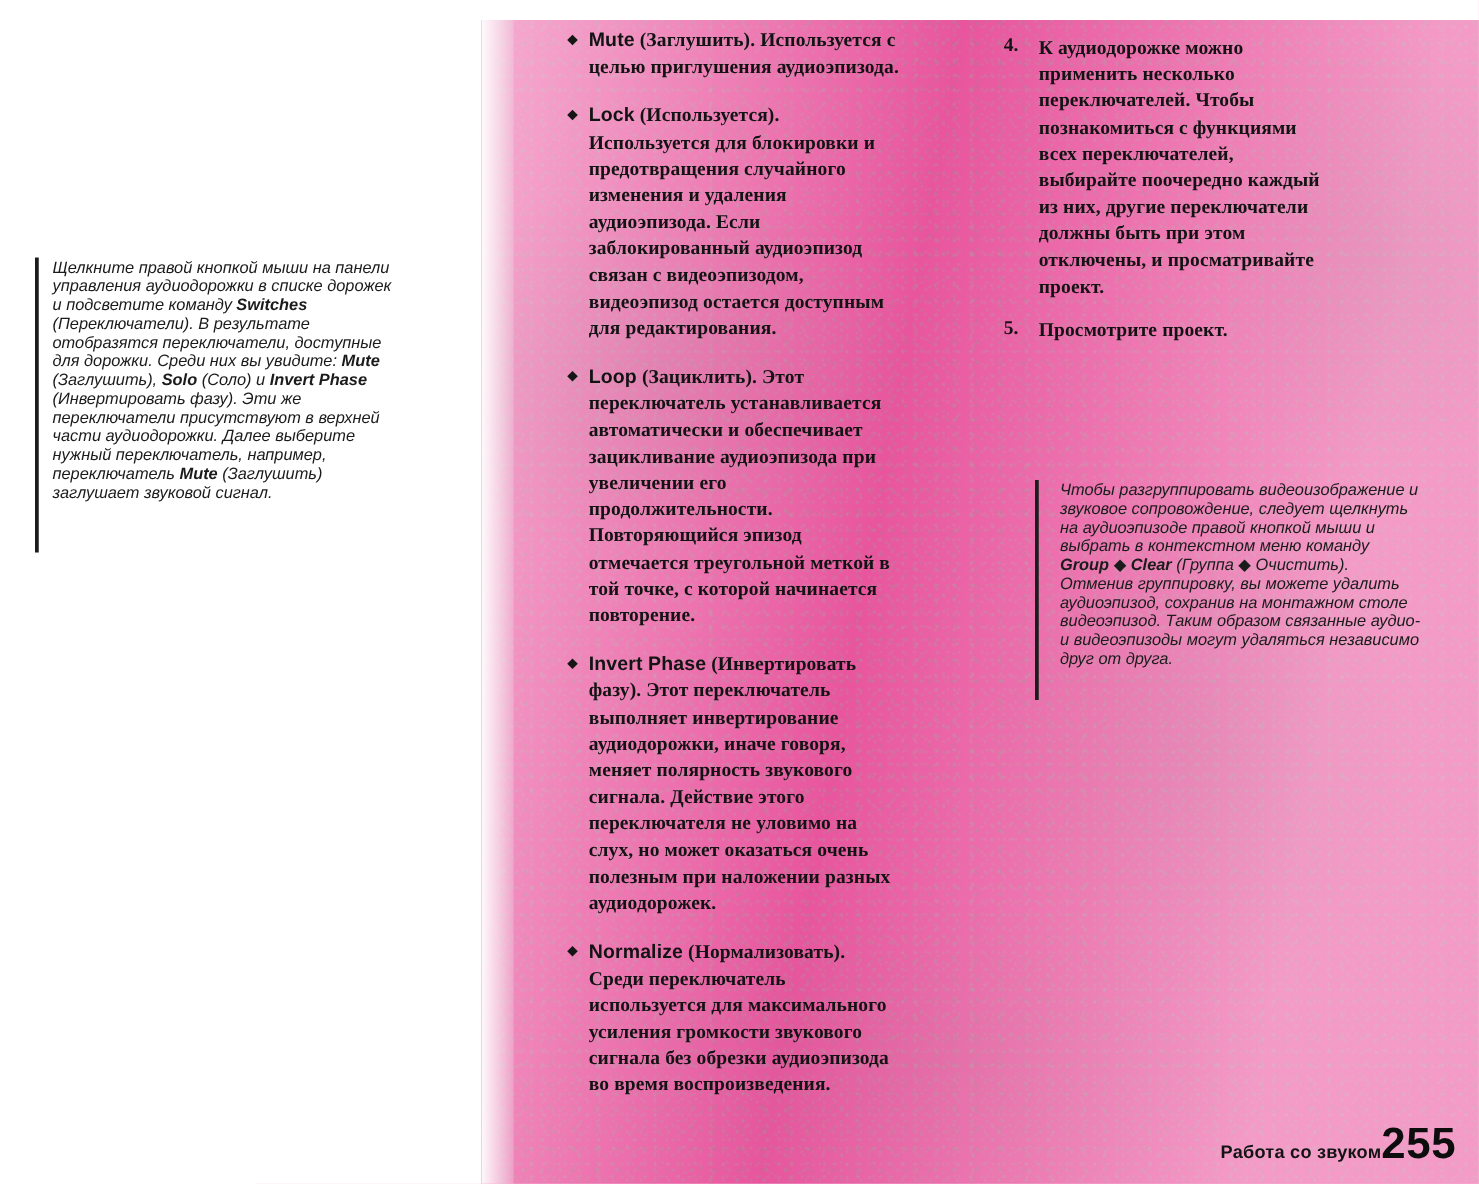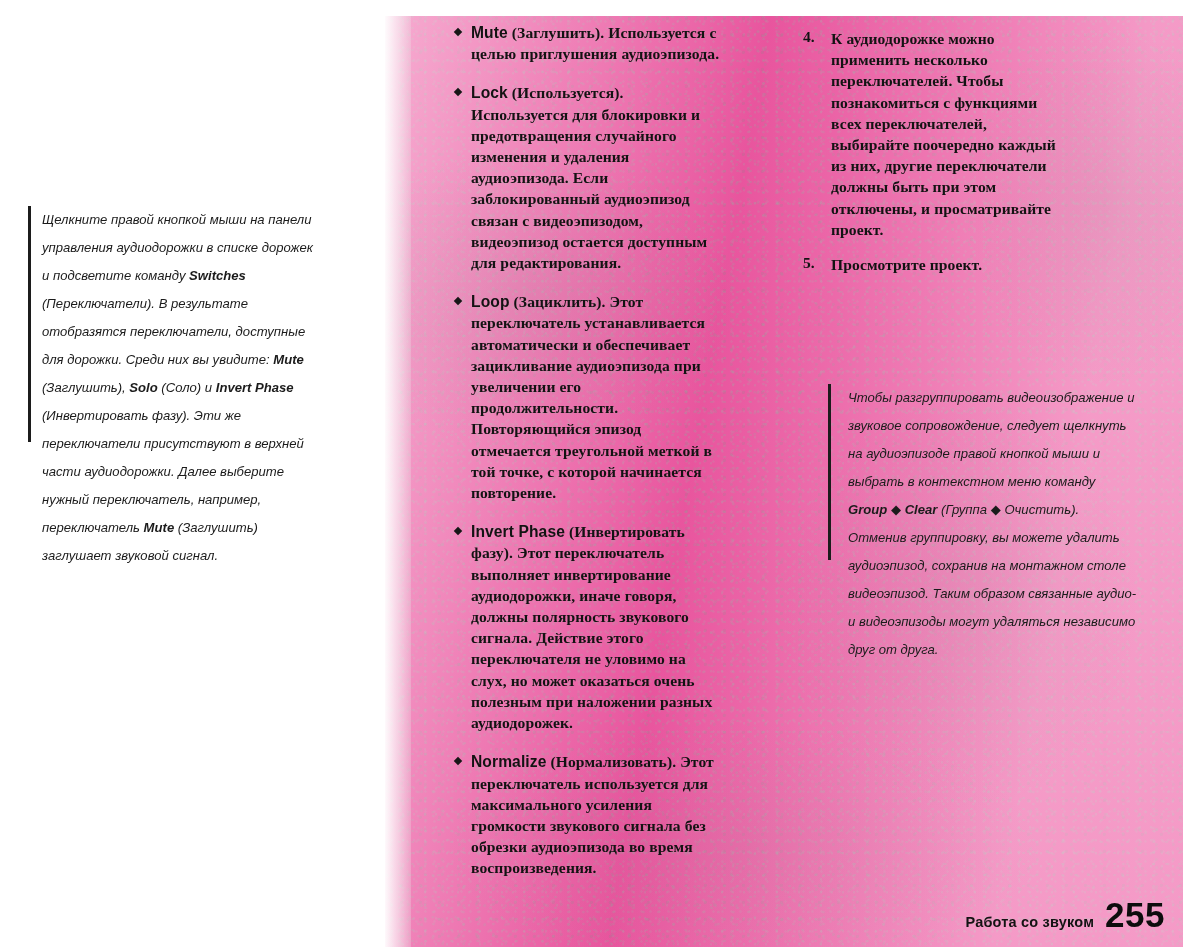--- a/index.html
+++ b/index.html
@@ -135,21 +135,21 @@
     left: 0;
     top: 0;
     bottom: 0;
     width: 3px;
     background: #1c1c1c;
   }
   .note-text {
     font-family: "Liberation Sans", "DejaVu Sans", sans-serif;
     font-style: italic;
     font-size: 13.1px;
-    line-height: 28px;
+    line-height: 15px;
     color: #1b1b1b;
     letter-spacing: 0;
   }
   .note-text b { font-weight: bold; font-style: italic; }
 
   
   #note-left {
     left: 28px;
     top: 206px;
     width: 272px;
@@ -166,21 +166,20 @@
   }
   #note-right .note-rule { height: 176px; }
 
   
   #footer {
     position: absolute;
     right: 18px;
     bottom: 28px;
     display: flex;
     align-items: baseline;
-    gap: 11px;
   }
   #footer-label {
     font-family: "Liberation Sans", "DejaVu Sans", sans-serif;
     font-weight: bold;
     font-size: 14.5px;
     color: #131313;
     letter-spacing: .2px;
   }
   #footer-page {
     font-family: "Liberation Sans", "DejaVu Sans", sans-serif;
@@ -231,26 +230,26 @@
         <div class="body-text"><b class="latin">Lock</b> <span>(Используется).</span><span> Используется для блокировки и предотвращения случайного изменения и удаления аудиоэпизода. Если заблокированный аудиоэпизод связан с видеоэпизодом, видеоэпизод остается доступным для редактирования.</span></div>
       </div>
 
       <div class="bullet-item">
         <span class="bullet-marker"></span>
         <div class="body-text"><b class="latin">Loop</b> <span>(Зациклить).</span><span> Этот переключатель устанавливается автоматически и обеспечивает зацикливание аудиоэпизода при увеличении его продолжительности. Повторяющийся эпизод отмечается треугольной меткой в той точке, с которой начинается повторение.</span></div>
       </div>
 
       <div class="bullet-item">
         <span class="bullet-marker"></span>
-        <div class="body-text"><b class="latin">Invert Phase</b> <span>(Инвертировать фазу).</span><span> Этот переключатель выполняет инвертирование аудиодорожки, иначе говоря, должны полярность звукового сигнала. Действие этого переключателя не уловимо на слух, но может оказаться очень полезным при наложении разных аудиодорожек.</span></div>
-      </div>
-
-      <div class="bullet-item">
-        <span class="bullet-marker"></span>
-        <div class="body-text"><b class="latin">Normalize</b> <span>(Нормализовать).</span><span> Этот переключатель используется для максимального усиления громкости звукового сигнала без обрезки аудиоэпизода во время воспроизведения.</span></div>
+        <div class="body-text"><b class="latin">Invert Phase</b> <span>(Инвертировать фазу).</span><span> Этот переключатель выполняет инвертирование аудиодорожки, иначе говоря, меняет полярность звукового сигнала. Действие этого переключателя не уловимо на слух, но может оказаться очень полезным при наложении разных аудиодорожек.</span></div>
+      </div>
+
+      <div class="bullet-item">
+        <span class="bullet-marker"></span>
+        <div class="body-text"><b class="latin">Normalize</b> <span>(Нормализовать).</span><span> Среди переключатель используется для максимального усиления громкости звукового сигнала без обрезки аудиоэпизода во время воспроизведения.</span></div>
       </div>
 
     </div>
 
     <div id="col-right">
 
       <div class="step-item">
         <span class="step-num">4.</span>
         <div class="body-text">
           <p class="step-para">К аудиодорожке можно применить несколько переключателей. Чтобы познакомиться с функциями всех переключателей, выбирайте поочередно каждый из них, другие переключатели должны быть при этом отключены, и просматривайте проект.</p>

